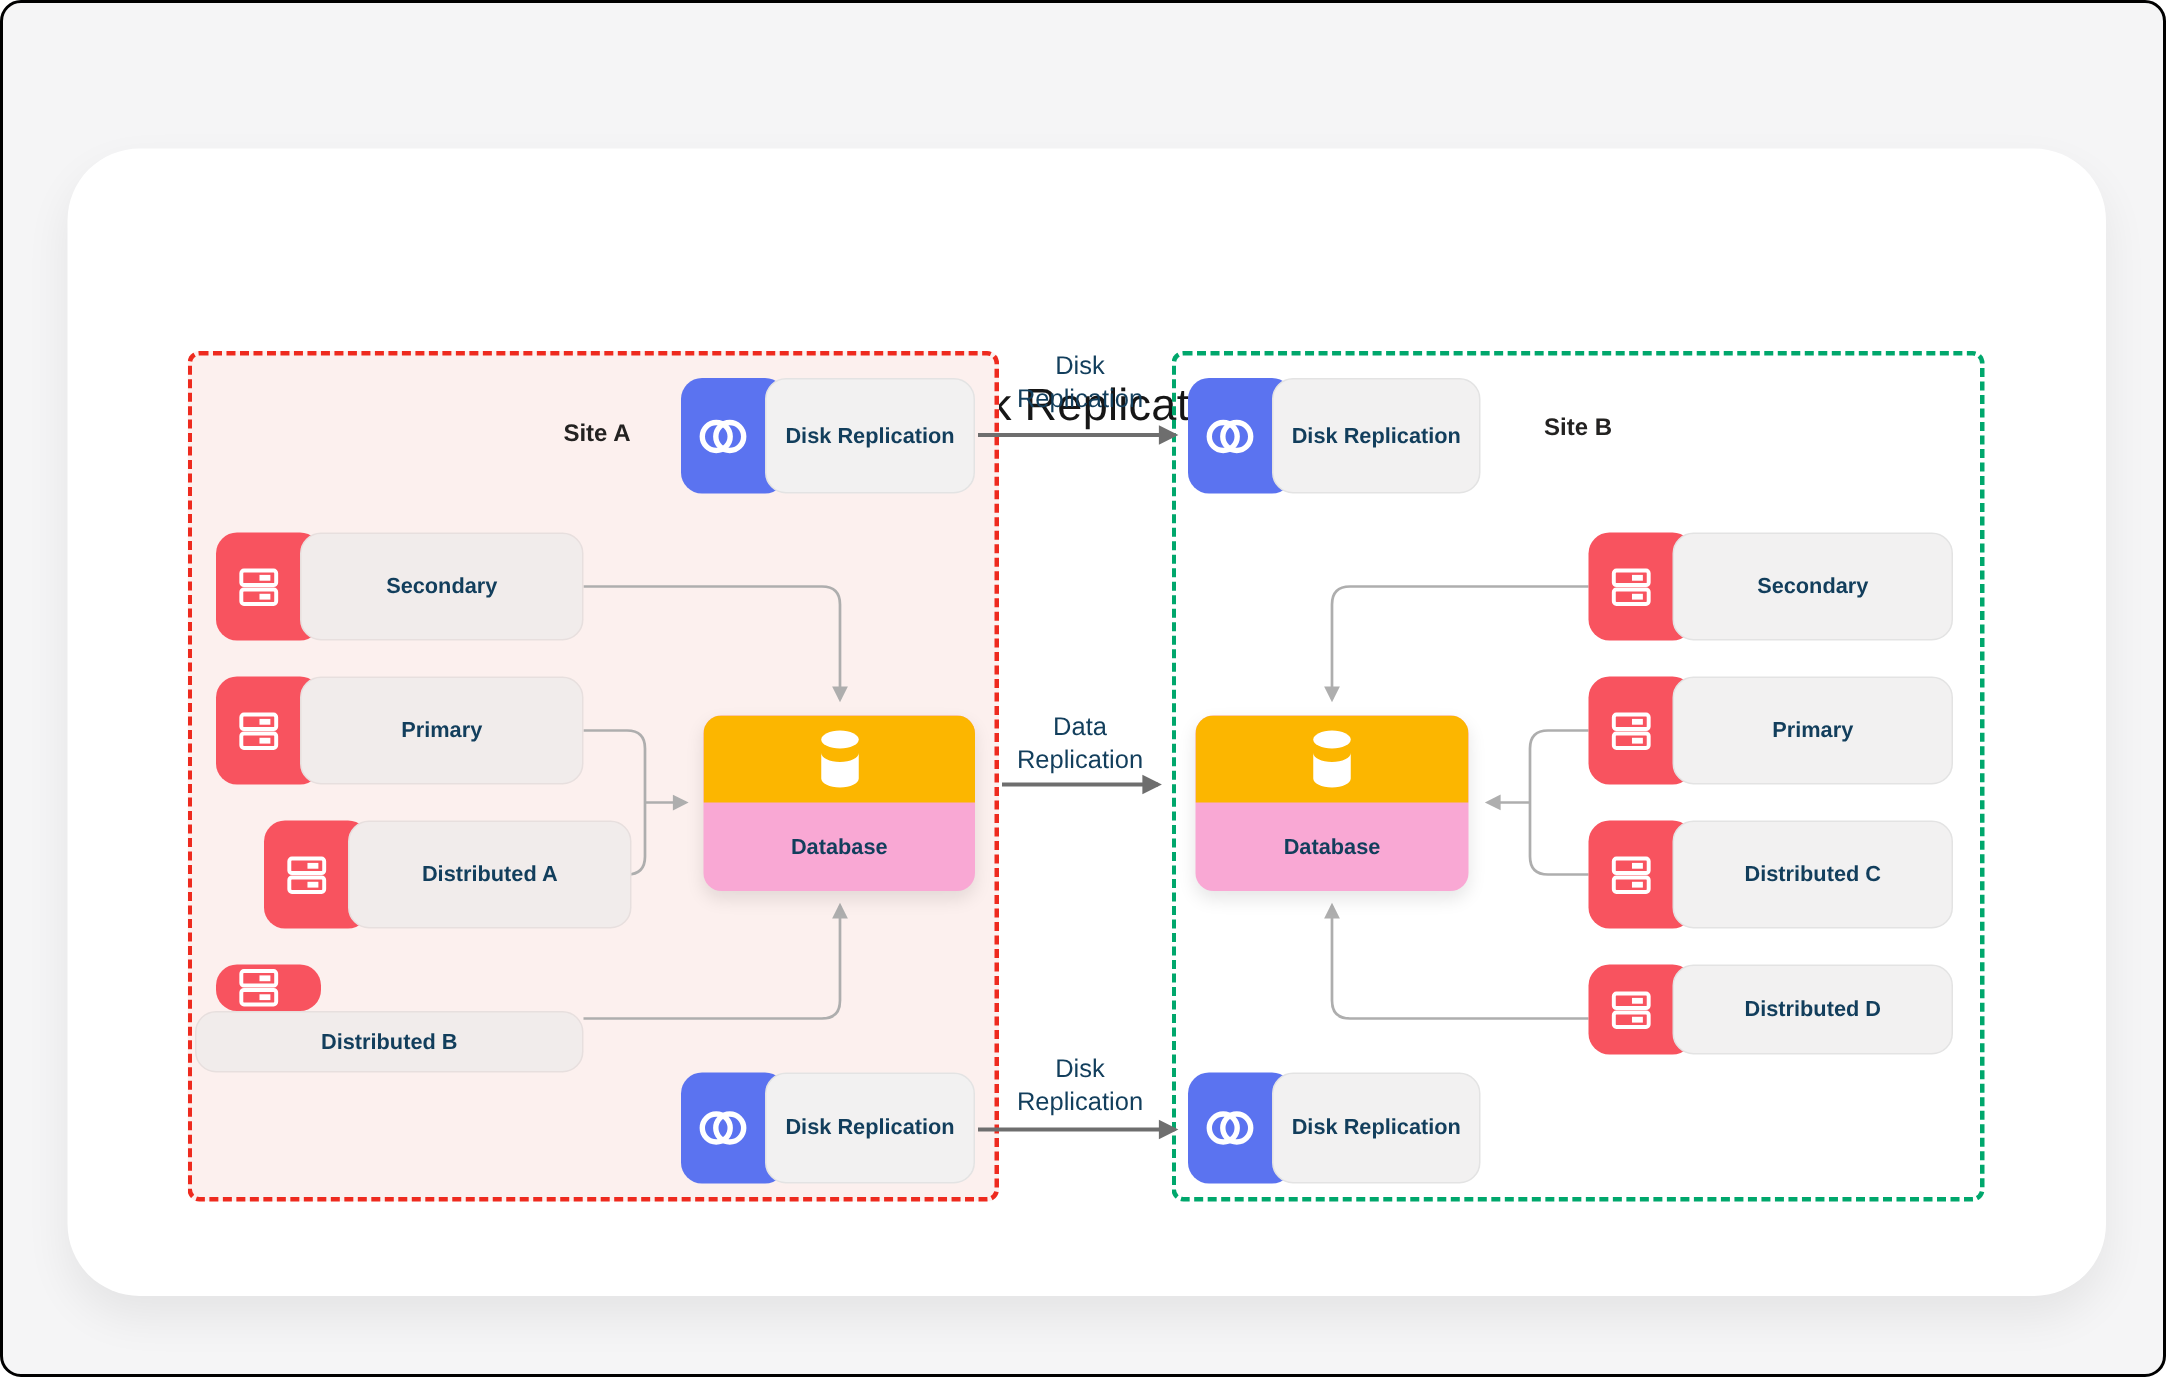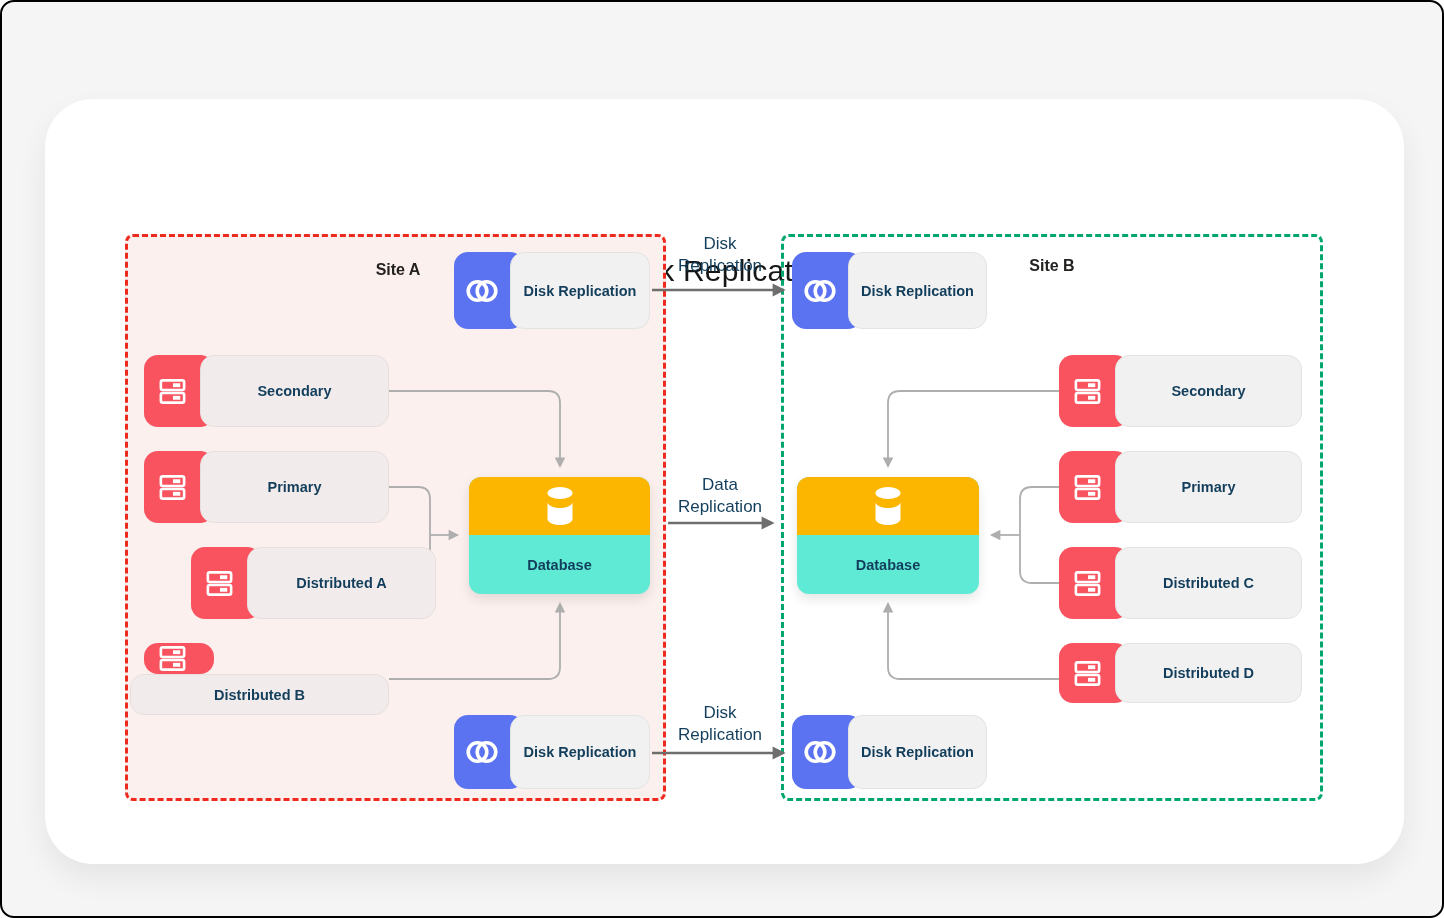--- a/index.html
+++ b/index.html
@@ -6,32 +6,32 @@
   body{width:1444px;height:918px;font-family:"Liberation Sans",sans-serif;}
   .frame{position:relative;width:1444px;height:918px;background:#F5F5F6;border:2px solid #000;
          border-radius:14px;box-sizing:border-box;overflow:hidden;}
   .card{position:absolute;left:43px;top:97px;width:1359px;height:765px;background:#fff;
         border-radius:48px;box-shadow:0 14px 30px rgba(0,0,0,0.07);}
   .title{position:absolute;left:0;top:155px;width:100%;text-align:center;font-size:30px;
          font-weight:500;color:#161616;letter-spacing:.2px;}
   .site{position:absolute;border-radius:8px;box-sizing:border-box;}
   .site-a{left:123px;top:232px;width:541px;height:567px;border:3px dashed #EE2A1E;background:#FCF0EE;}
   .site-b{left:779px;top:232px;width:542px;height:567px;border:3px dashed #00A76C;}
-  .site-label{position:absolute;font-size:16px;font-weight:700;color:#232221;width:100px;text-align:center;}
+  .site-label{position:absolute;font-size:16px;font-weight:700;color:#232221;width:100px;text-align:center;margin-top:20px;}
   .node{position:absolute;display:flex;align-items:stretch;}
   .accent{width:70px;border-radius:14px;display:flex;align-items:center;justify-content:center;
           padding-right:14px;box-sizing:border-box;flex:none;}
   .accent.blue{background:#5B73F0;}
   .accent.red{background:#F8535F;}
   .body{flex:1;margin-left:-14px;border-radius:14px;display:flex;align-items:center;justify-content:center;
         font-weight:700;font-size:14.5px;color:#123E5C;box-sizing:border-box;}
   .body.gray{background:#F2F1F1;border:1px solid #E3E3E3;}
   .body.rose{background:#F1ECEB;border:1px solid #E7DFDE;}
   .db-node{position:absolute;border-radius:12px;box-shadow:0 5px 12px rgba(0,0,0,0.10);
-           display:flex;flex-direction:column;overflow:hidden;background:#5eead4;}
+           display:flex;flex-direction:column;overflow:hidden;background:#f9a8d4;}
   .db-head{height:58px;background:#FCB600;display:flex;align-items:center;justify-content:center;flex:none;}
   .db-body{flex:1;display:flex;align-items:center;justify-content:center;font-weight:700;
            font-size:14.5px;color:#123E5C;}
   .edge-label{position:absolute;left:643px;width:150px;text-align:center;font-size:17px;
               font-weight:400;color:#123E5C;line-height:22px;}
   .edge-label span{display:block;}
   svg.overlay{position:absolute;left:0;top:0;width:1444px;height:918px;pointer-events:none;}
 </style>
 </head>
 <body>
@@ -130,21 +130,21 @@
     <div class="accent red">
       <svg width="31" height="31" viewBox="0 0 32 32">
         <rect x="4" y="4.5" width="24" height="10" rx="1.8" fill="none" stroke="#fff" stroke-width="2.7"></rect>
         <rect x="4" y="17.5" width="24" height="10" rx="1.8" fill="none" stroke="#fff" stroke-width="2.7"></rect>
         <rect x="16.5" y="7.5" width="7.5" height="4" fill="#fff"></rect>
         <rect x="16.5" y="20.5" width="7.5" height="4" fill="#fff"></rect>
       </svg>
     </div>
     <div class="body rose">Primary</div>
   </div>
-  <div class="node" style="left:157px;top:545px;width:245px;height:72px;padding-left:32px;">
+  <div class="node" style="left:142px;top:545px;width:245px;height:72px;padding-left:32px;">
     <div class="accent red">
       <svg width="31" height="31" viewBox="0 0 32 32">
         <rect x="4" y="4.5" width="24" height="10" rx="1.8" fill="none" stroke="#fff" stroke-width="2.7"></rect>
         <rect x="4" y="17.5" width="24" height="10" rx="1.8" fill="none" stroke="#fff" stroke-width="2.7"></rect>
         <rect x="16.5" y="7.5" width="7.5" height="4" fill="#fff"></rect>
         <rect x="16.5" y="20.5" width="7.5" height="4" fill="#fff"></rect>
       </svg>
     </div>
     <div class="body rose">Distributed A</div>
   </div>

